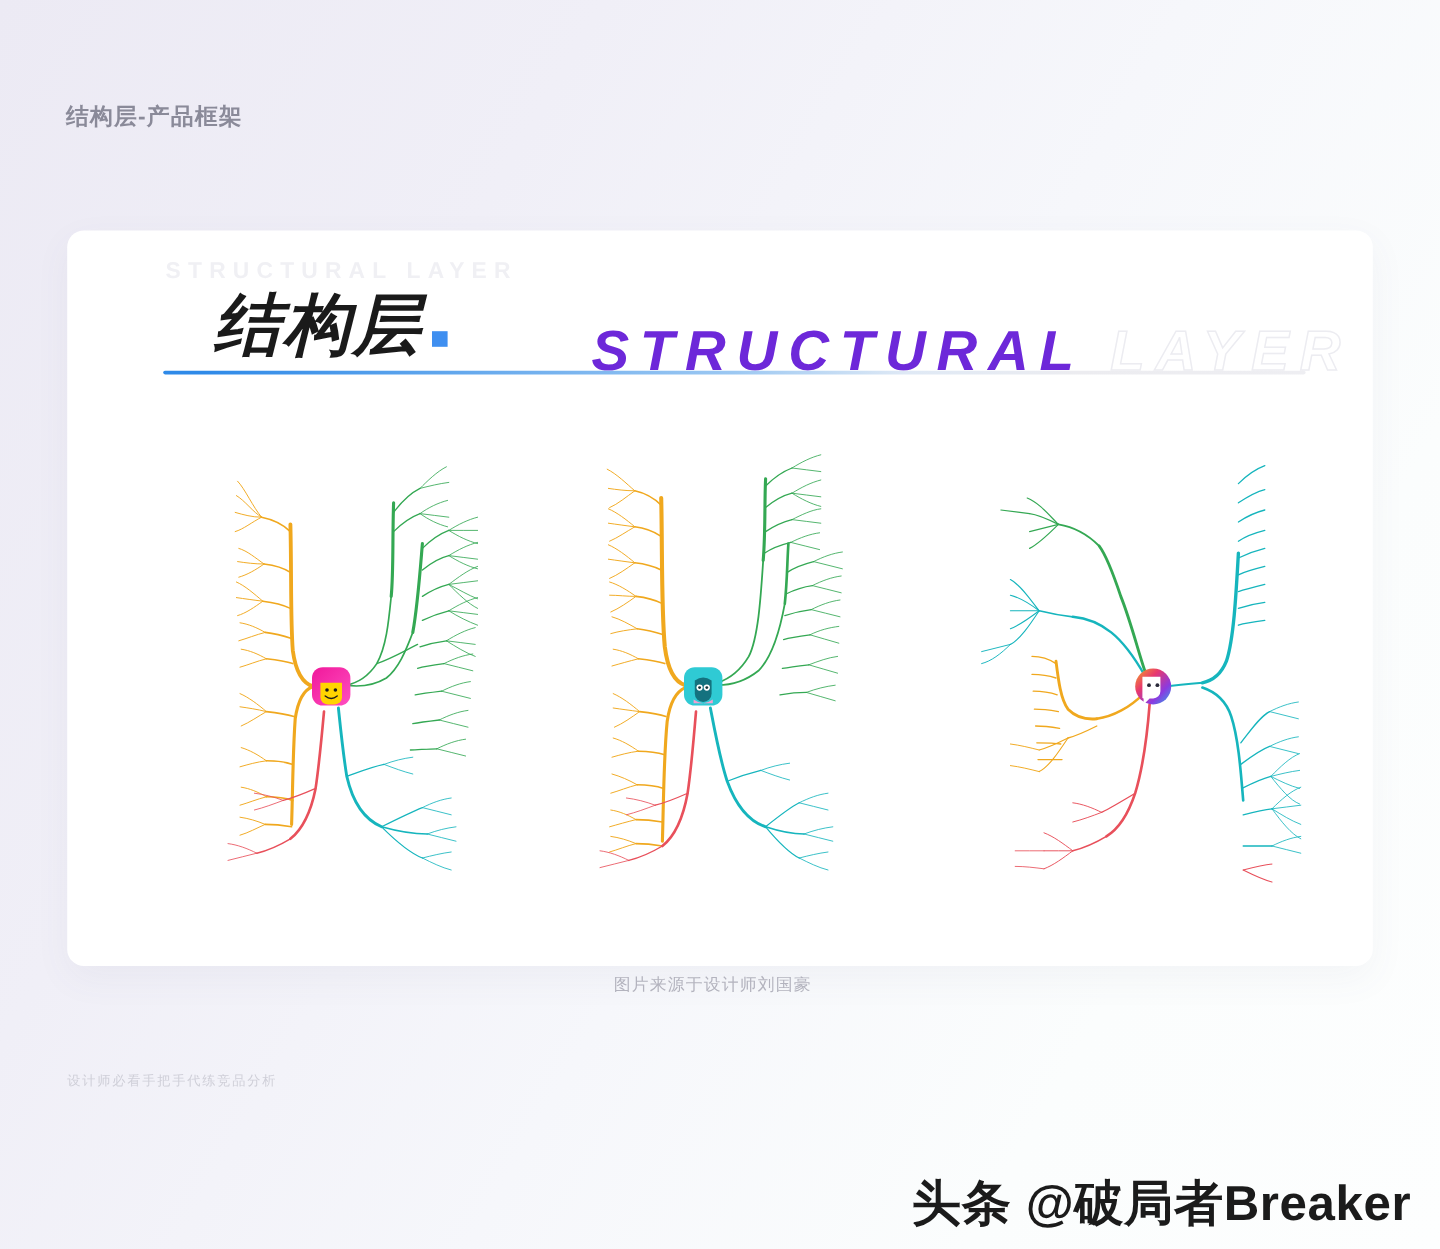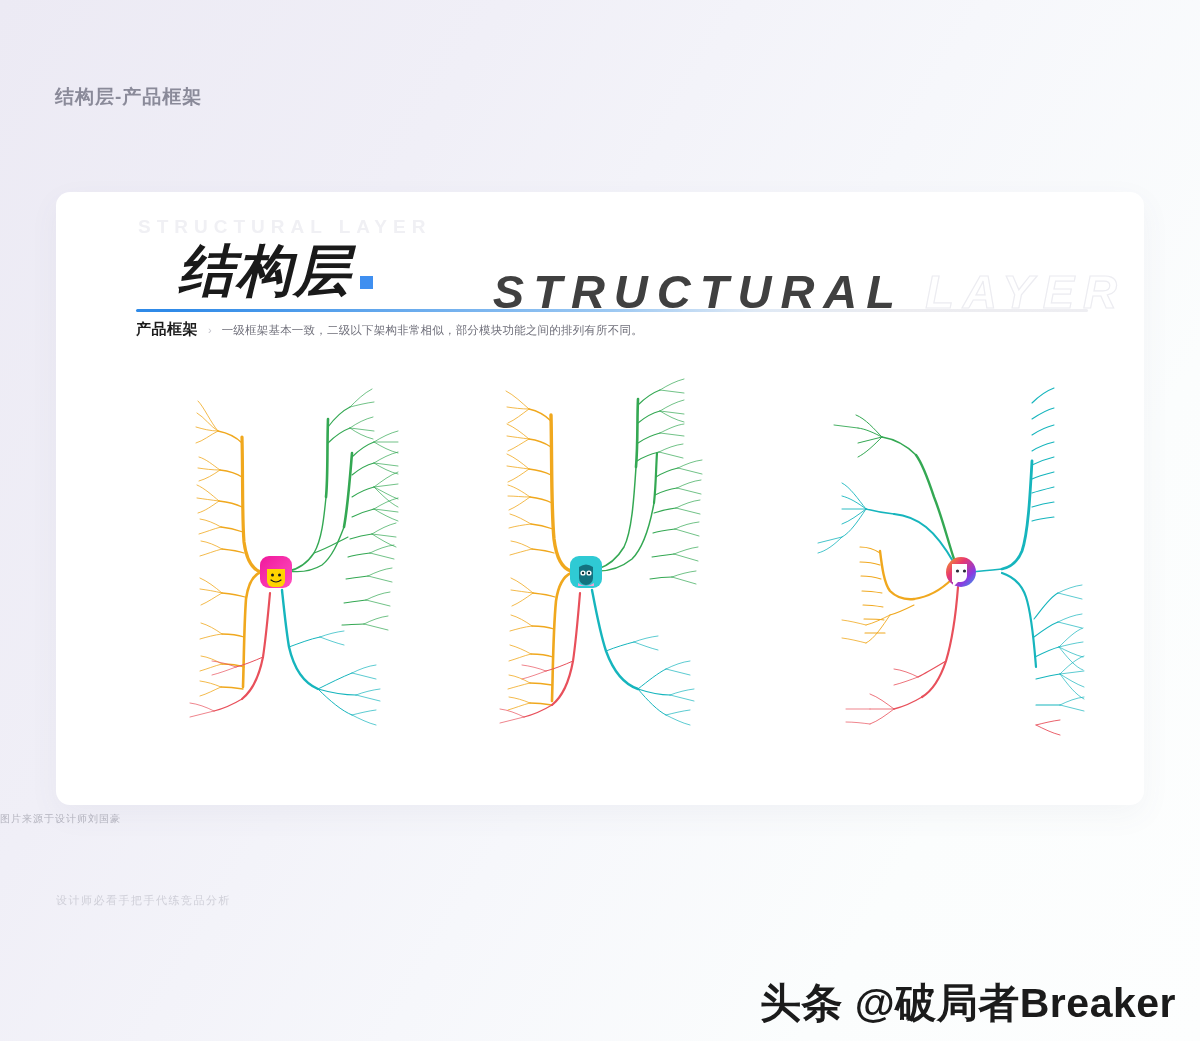--- a/index.html
+++ b/index.html
@@ -48,21 +48,21 @@
     font-size: 47px;
     font-weight: bold;
     font-style: italic;
     letter-spacing: 9px;
     color: transparent;
     -webkit-text-stroke: 1.2px #ececf1;
     white-space: nowrap;
     user-select: none;
   }
   .ghost-outline .solid {
-    color: #404040;
+    color: #6d28d9;
     -webkit-text-stroke: 0;
   }
 
   
   .ghost-small {
     position: absolute;
     left: 82px;
     top: 24px;
     font-size: 19px;
     font-weight: bold;
@@ -141,22 +141,22 @@
     width: 1088px;
     height: 430px;
   }
   .maps svg { display: block; }
 
   .caption {
     position: absolute;
     left: 0;
     top: 812px;
     width: 1188px;
-    text-align: left;
-    font-size: 10px;
+    text-align: center;
+    font-size: 14px;
     color: #b3b3be;
     letter-spacing: 1px;
   }
 
   .footer-note {
     position: absolute;
     left: 56px;
     top: 893px;
     font-size: 11px;
     color: #cfcfd8;
@@ -187,25 +187,20 @@
     <span class="solid">STRUCTURAL</span>
     <span>LAYER</span>
   </div>
 
   <div class="big-title">
     <span>结构层</span><span class="title-dot"></span>
   </div>
 
   <div class="divider"></div>
 
-  <div class="sub-row">
-    <span class="sub-title">产品框架</span>
-    <span class="sub-arrow">›</span>
-    <span class="sub-desc">一级框架基本一致，二级以下架构非常相似，部分模块功能之间的排列有所不同。</span>
-  </div>
 
   <div class="maps">
     <svg width="1088" height="430" viewBox="0 0 1088 430" xmlns="http://www.w3.org/2000/svg">
       <defs>
         <linearGradient id="gradIcon3" x1="0" y1="0" x2="1" y2="1">
           <stop offset="0%" stop-color="#f5a623"></stop>
           <stop offset="35%" stop-color="#e8396e"></stop>
           <stop offset="70%" stop-color="#8b3ae0"></stop>
           <stop offset="100%" stop-color="#2fa8e8"></stop>
         </linearGradient>

